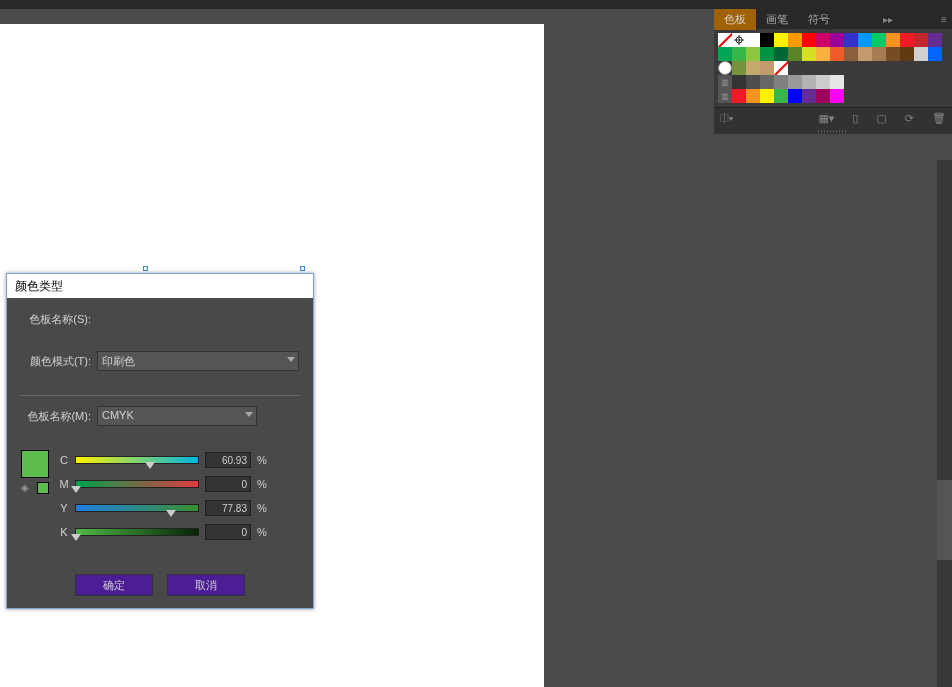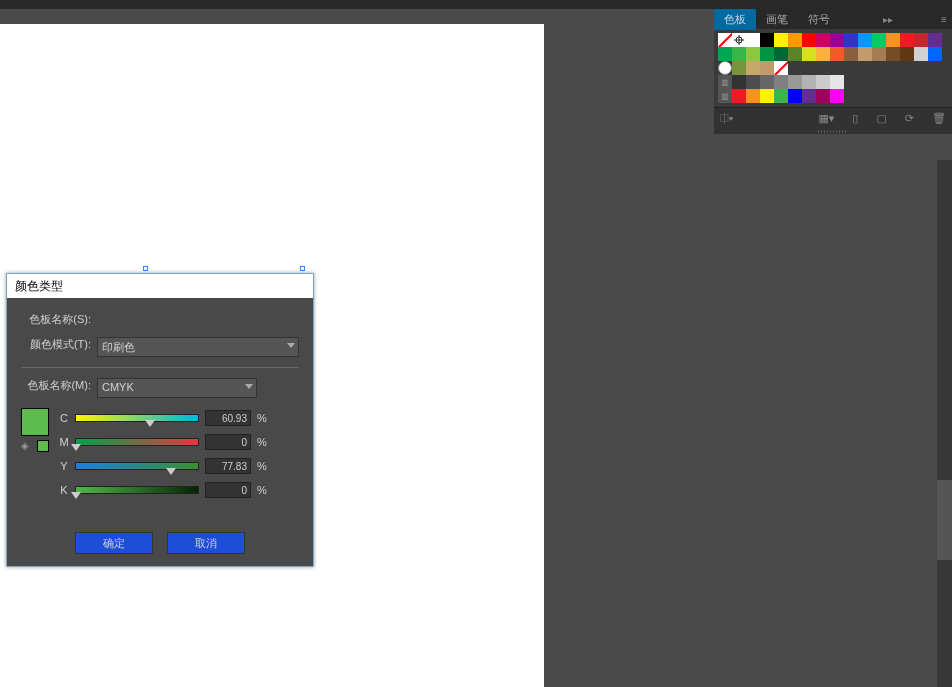--- a/index.html
+++ b/index.html
@@ -9,21 +9,21 @@
 
 .canvas-area { position: absolute; top: 24px; left: 0; width: 544px; height: 663px; background: #ffffff; }
 
 .selection-handle { position: absolute; width: 5px; height: 5px; background: #fff; border: 1px solid #318ce7; }
 .sel-h1 { top: 266px; left: 143px; }
 .sel-h2 { top: 266px; left: 300px; }
 
 .side-panel { position: absolute; top: 9px; right: 0; width: 238px; background: #323232; }
 .panel-tabs { display: flex; height: 20px; background: #282828; align-items: center; }
 .panel-tab { color: #aaa; font-size: 11px; padding: 3px 10px; cursor: pointer; }
-.panel-tab.active { background: #0369a1; color: #d0d0d0; }
+.panel-tab.active { background: #a16207; color: #d0d0d0; }
 .panel-expand { margin-left: auto; width: 30px; text-align: center; color: #888; font-size: 10px; cursor: pointer; }
 
 .swatch-grid { padding: 4px; background: #3a3a3a; }
 .swatch-row { display: flex; }
 .swatch { width: 14px; height: 14px; border: none; cursor: pointer; }
 .swatch.none { background: #fff; position: relative; overflow: hidden; }
 .swatch.none::after { content:''; position:absolute; left:-2px; top:6px; width:20px; height:2px; background:red; transform: rotate(-45deg); }
 .swatch.reg { background:#fff; display:flex; align-items:center; justify-content:center; }
 .swatch.reg svg { width:10px; height:10px; }
 .swatch.folder { width: 14px; height: 14px; background: #555; display:flex; align-items:center; justify-content:center; color:#999; font-size:8px; }
@@ -35,21 +35,21 @@
 .panel-drag::after { content:''; width:30px; height:3px; background: repeating-linear-gradient(90deg,#555 0,#555 1px,transparent 1px,transparent 3px); margin-top:1px; }
 
 .right-scroll { position: absolute; right: 0; top: 160px; width: 15px; bottom: 0; background: #373737; }
 .right-scroll .thumb { position: absolute; top: 320px; width: 15px; height: 80px; background: #555; }
 
 
 .dialog { position: absolute; top: 273px; left: 6px; width: 308px; background: #fff; border: 1px solid #7aa6d0; box-shadow: 0 0 4px rgba(0,0,0,0.4); }
 .dialog-title { height: 24px; background: #ffffff; padding: 4px 8px; font-size: 12px; color: #000; }
 .dialog-body { background: #494949; padding: 14px 14px 12px; }
 
-.form-row { display: flex; align-items: flex-start; margin-bottom: 10px; font-size: 11px; color: #d0d0d0; }
+.form-row { display: flex; align-items: center; margin-bottom: 24px; font-size: 11px; color: #d0d0d0; }
 .form-label { width: 76px; text-align: right; padding-right: 6px; }
 .text-input { flex: 1; background: #b8b8b8; border: 1px solid #d89838; padding: 2px 4px; font-size: 11px; height: 18px; color: #000; }
 .select-wrap { flex: 1; position: relative; }
 .select-input { width: 100%; background: #555; border: 1px solid #333; color: #d0d0d0; padding: 2px 4px; font-size: 11px; height: 20px; appearance: none; }
 .select-arrow { position: absolute; right: 4px; top: 6px; width: 0; height: 0; border-left: 4px solid transparent; border-right: 4px solid transparent; border-top: 5px solid #aaa; pointer-events:none; }
 
 .checkbox-row { display:flex; align-items:center; margin-bottom: 12px; font-size: 11px; color: #d0d0d0; padding-left: 82px; }
 .checkbox-row input { margin-right: 5px; }
 
 .mode-section { border-top: 1px solid #666; padding-top: 10px; }
@@ -67,21 +67,21 @@
 .track-m { background: linear-gradient(90deg, #00a14b, #e2383f); }
 .track-y { background: linear-gradient(90deg, #1d7fe0, #3a8f2e); }
 .track-k { background: linear-gradient(90deg, #50b848, #062306); }
 .slider-value { width: 46px; height: 16px; background: #333; border:1px solid #222; color:#d0d0d0; font-size:10px; text-align:right; padding: 1px 3px; }
 .slider-unit { width: 8px; }
 
 .cmyk-block { display:flex; gap: 10px; }
 .preview-block { display:flex; flex-direction:column; }
 
 .dialog-buttons { display:flex; justify-content:center; gap: 14px; margin-top: 34px; }
-.dlg-btn { width: 78px; height: 22px; background: #1d4ed8; border: 1px solid #333; color: #d0d0d0; font-size: 11px; cursor: pointer; }
+.dlg-btn { width: 78px; height: 22px; background: #4c1d95; border: 1px solid #333; color: #d0d0d0; font-size: 11px; cursor: pointer; }
 </style>
 </head>
 <body>
 
 <div class="top-bar"></div>
 
 <div class="canvas-area"></div>
 <div class="selection-handle sel-h1"></div>
 <div class="selection-handle sel-h2"></div>
 

